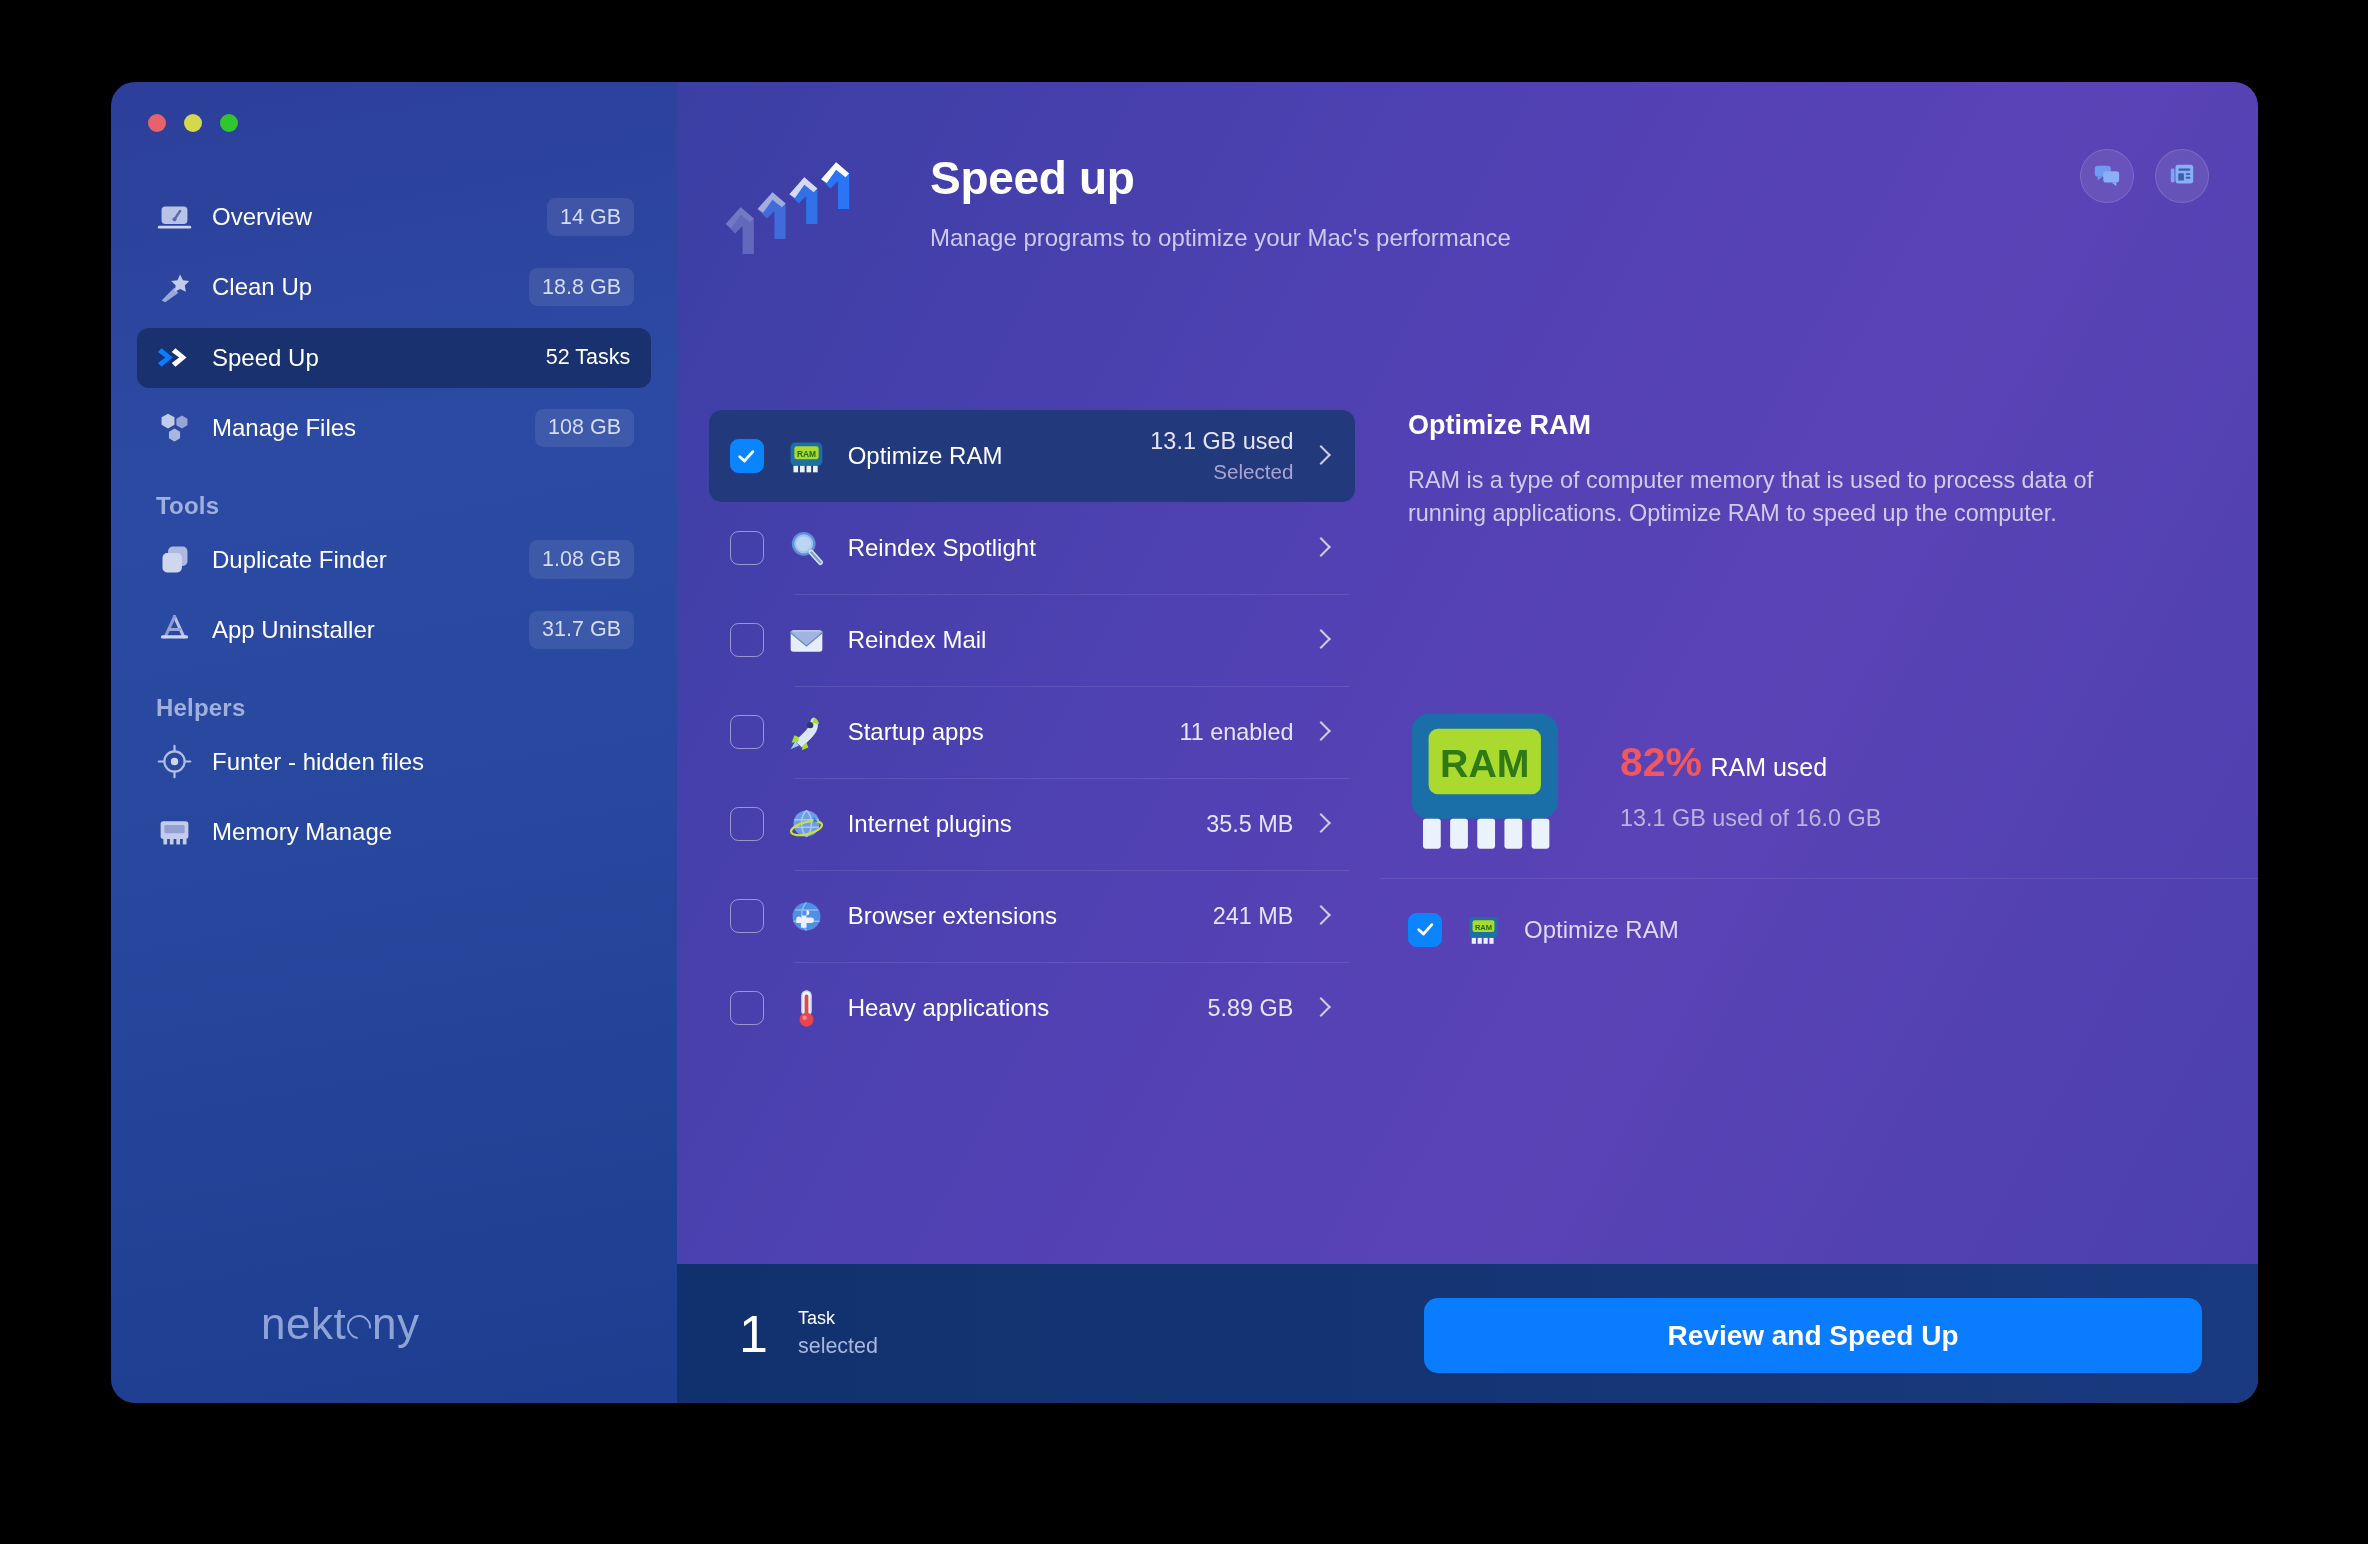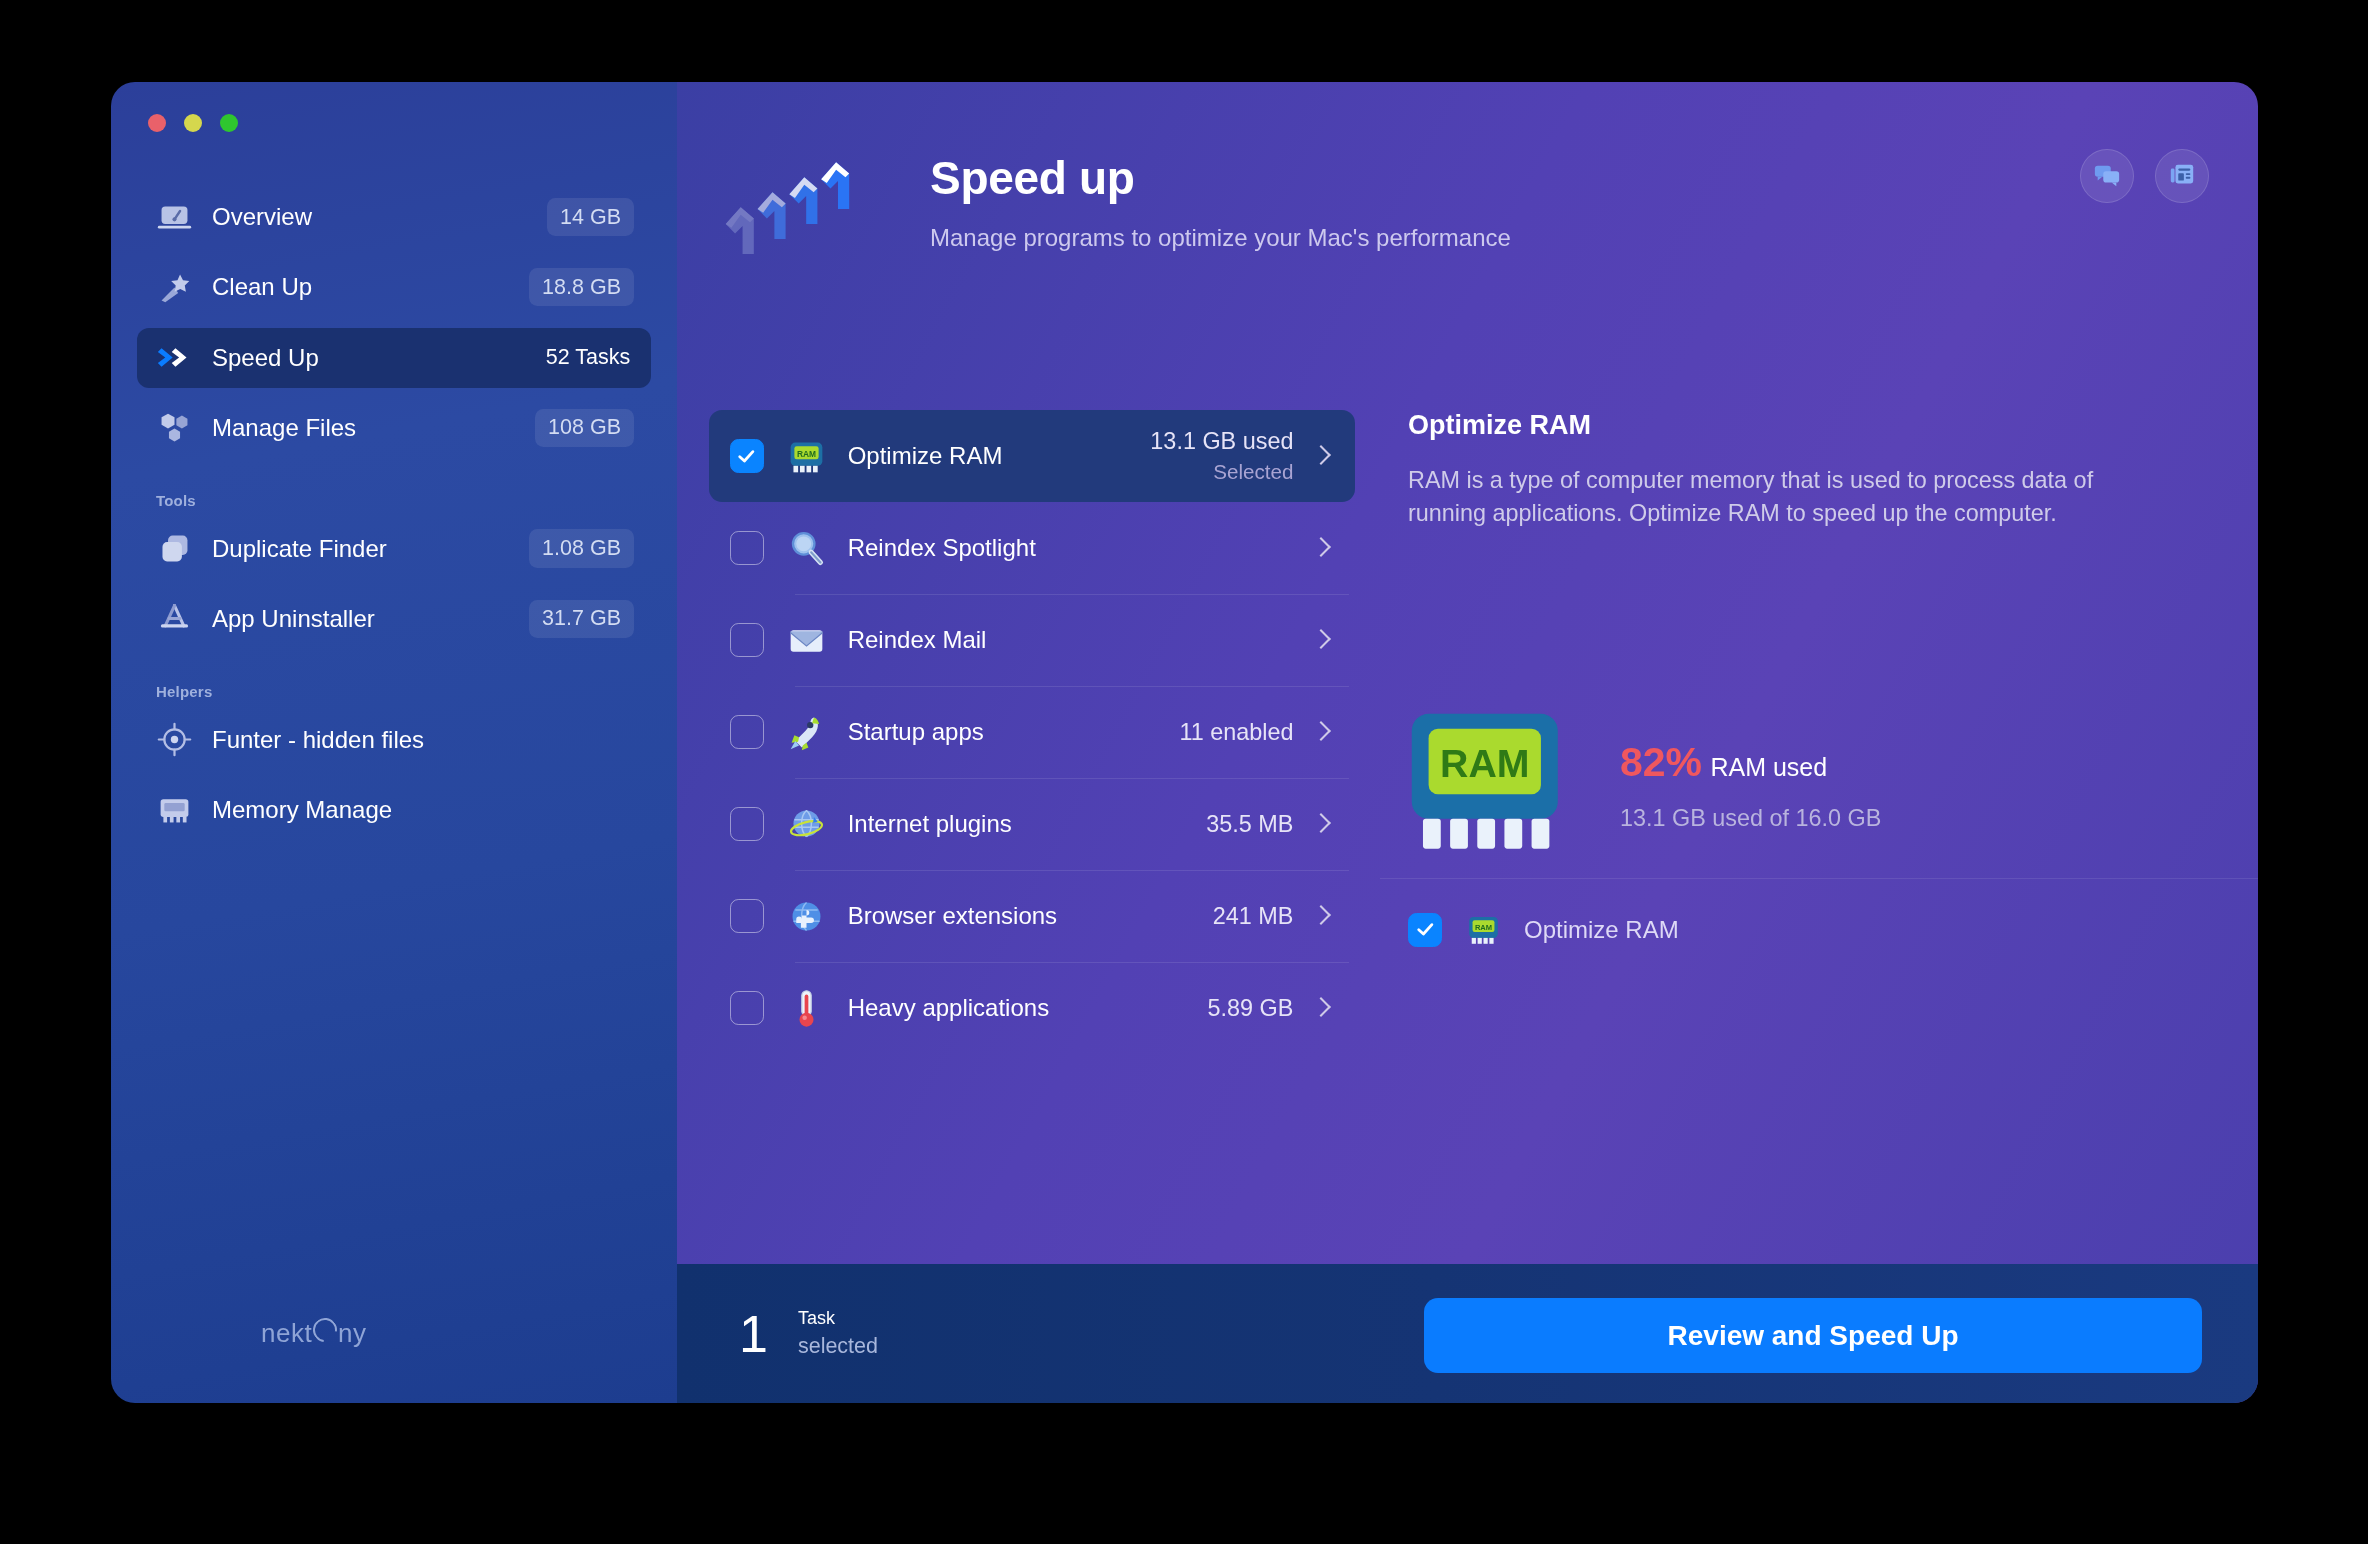--- a/index.html
+++ b/index.html
@@ -30,21 +30,21 @@
     position: absolute; left: 37px; top: 32px;
     display: flex; gap: 18px;
   }
   .tl { width: 18px; height: 18px; border-radius: 50%; }
   .tl.red { background: #e9616a; }
   .tl.yellow { background: #d5d74d; }
   .tl.green { background: #2fc62f; }
 
   #nav { position: absolute; left: 0; top: 105px; width: 100%; }
   .nav-group-label {
-    font-size: 15px; color: #9fb0dd; font-weight: bold;
+    font-size: 24px; color: #9fb0dd; font-weight: bold;
     padding: 0 0 9.4px 45px; letter-spacing: 0.2px;
   }
   .nav-item {
     display: flex; align-items: center;
     height: 60px; margin: 0 26px 10.3px 26px;
     padding: 0 17px 0 19px;
     border-radius: 12px;
     position: relative;
   }
   .nav-item.active { background: #1a3170; }
@@ -61,21 +61,21 @@
     background: rgba(255,255,255,0.09);
     border-radius: 8.4px; padding: 6.6px 13px;
     white-space: nowrap;
   }
   .nav-item.active .nav-badge { background: transparent; color: #ffffff; padding-right: 3.7px; }
   .group-gap { height: 24px; }
 
   #brand {
     position: absolute; left: 150px; bottom: 54px;
     transform: translateX(0px);
-    font-size: 26px; color: #8fa4d6; letter-spacing: 0.5px;
+    font-size: 44px; color: #8fa4d6; letter-spacing: 0.5px;
     display: flex; align-items: baseline;
   }
   #brand .o-ring {
     display: inline-block; width: 24px; height: 24px;
     border: 2.8px solid #8fa4d6; border-radius: 50%;
     border-bottom-color: transparent;
     transform: rotate(-38deg);
     margin: 0 0.9px;
   }
 

